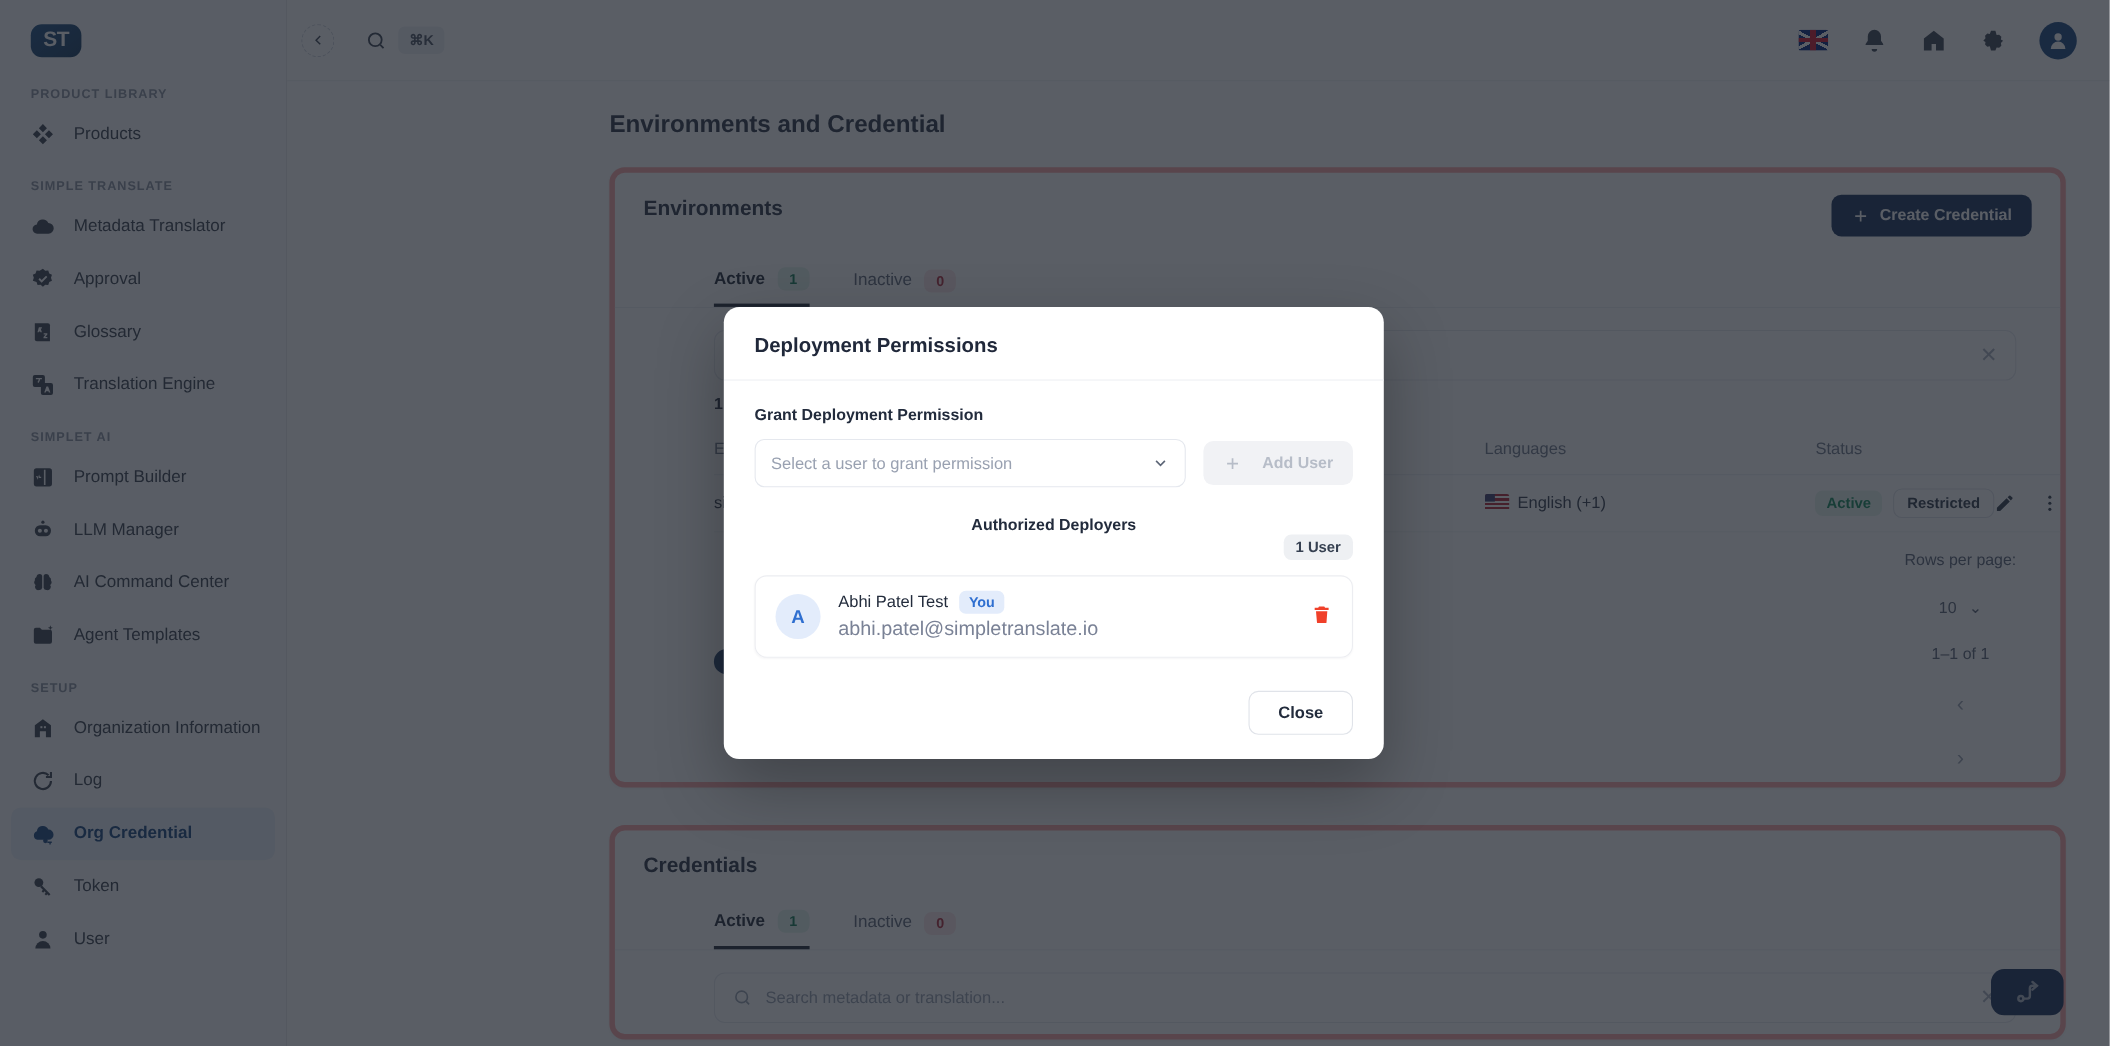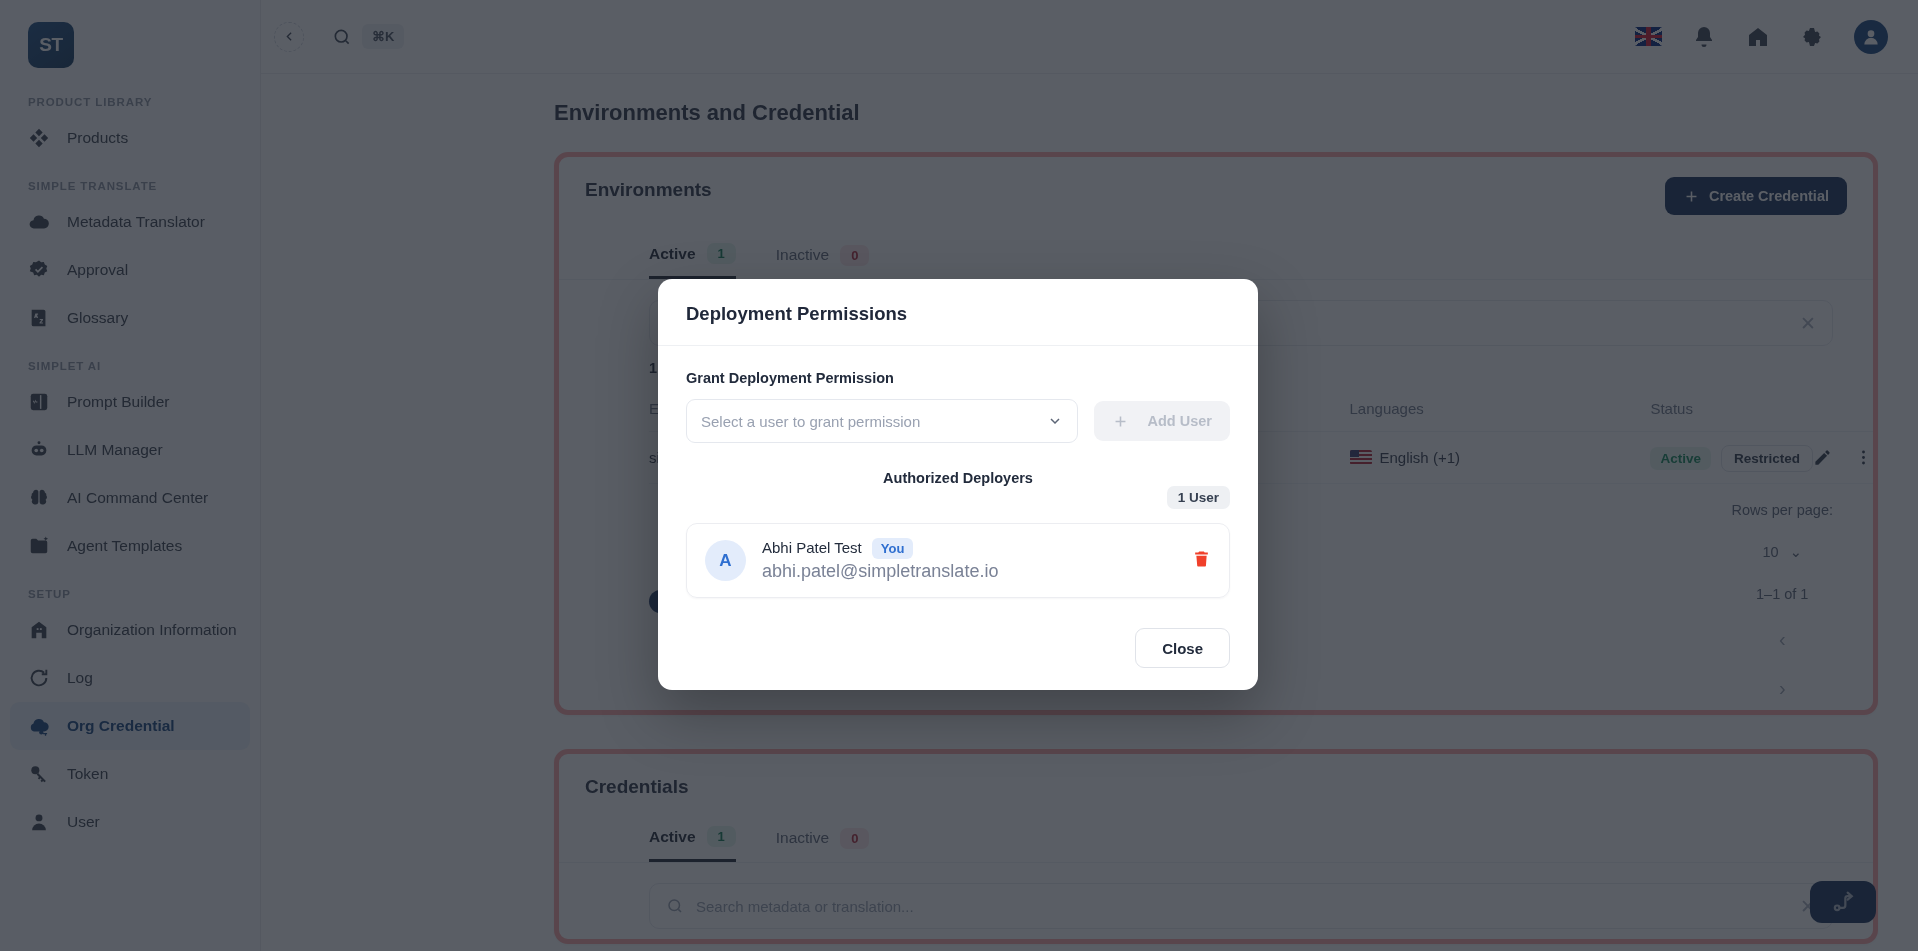--- a/index.html
+++ b/index.html
@@ -14,21 +14,21 @@
   .app-shell { position: absolute; inset: 0; display: flex; }
 
   
   .sidebar {
     width: 261px; height: 951px; flex: 0 0 261px;
     background: #fcfcfd; border-right: 1px solid #e8eaee;
     padding: 0; position: relative; overflow: hidden;
   }
   .logo-wrap { padding: 22px 0 10px 28px; }
   .logo {
-    width: 46px; height: 46px; border-radius: 10px;
+    width: 46px; height: 30px; border-radius: 10px;
     background: linear-gradient(145deg,#1d4e84,#14395f);
     color: #fff; font-weight: bold; font-size: 19px;
     display: flex; align-items: center; justify-content: center;
     letter-spacing: -0.5px;
   }
   .nav-section { margin-top: 18px; }
   .nav-head {
     font-size: 11.5px; font-weight: bold; letter-spacing: 0.9px;
     color: #8b93a3; padding: 0 0 6px 28px; text-transform: uppercase;
   }
@@ -235,20 +235,31 @@
             </div>
             <div class="nav-item">
               <span>
                 <svg class="ic" viewBox="0 0 24 24" fill="#39414f">
                   <path d="M4 3h13a2 2 0 012 2v16H6a2 2 0 01-2-2z"></path>
                   <path fill="#fcfcfd" d="M8 7h3v1.4H9.8L11 12H9.5l-.2-.7H8.1L8 12H6.6L8 7z"></path>
                   <path fill="#fcfcfd" d="M12.8 13h3.6v1.2l-2.1 2.6h2.1V18h-3.8v-1.2l2.1-2.6h-1.9z"></path>
                 </svg>
               </span>
               <span>Glossary</span>
+            </div>
+            <div class="nav-item">
+              <span>
+                <svg class="ic" viewBox="0 0 24 24" fill="#39414f">
+                  <rect x="2" y="2" width="12" height="12" rx="2"></rect>
+                  <rect x="10" y="10" width="12" height="12" rx="2"></rect>
+                  <path fill="#fcfcfd" d="M5 5h6v1.4H9.2C9 8 8.4 9.2 7.6 10l-1-1c.6-.6 1.1-1.5 1.3-2.6H5z"></path>
+                  <path fill="#fcfcfd" d="M15.5 13.5h1.7l2.2 6h-1.5l-.4-1.2h-2.3l-.4 1.2h-1.5z"></path>
+                </svg>
+              </span>
+              <span>Translation Engine</span>
             </div>
           </div>
           <div class="nav-section">
             <div class="nav-head">SIMPLET AI</div>
             <div class="nav-item">
               <span>
                 <svg class="ic" viewBox="0 0 24 24" fill="#39414f">
                   <rect x="3" y="3" width="18" height="18" rx="2.6"></rect>
                   <path fill="#fcfcfd" d="M13 4.5h1.6v15H13z"></path>
                   <path fill="#fcfcfd" d="M5.4 10.6h1.2l.7 1.6.9-3 .8 2.2h1.3v1.2H8.3l-.5-1.3-.9 3-1-2.5h-.5z"></path>

